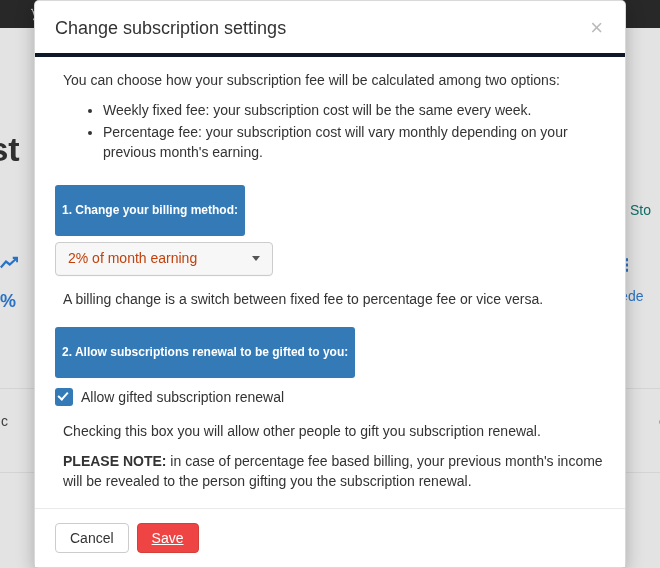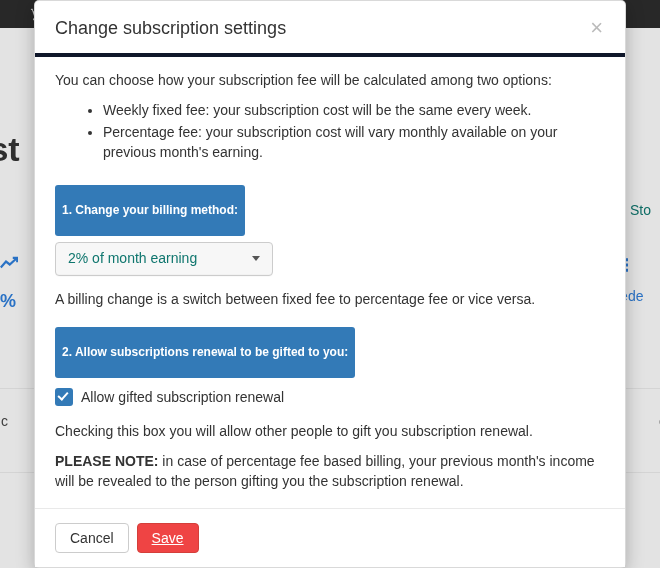--- a/index.html
+++ b/index.html
@@ -75,21 +75,21 @@
     color: #bbb; font-size: 22px; line-height: 1;
     cursor: pointer; padding: 0 2px;
   }
 
   .modal-body {
     padding: 14px 20px 6px 20px;
     flex: 1 1 auto;
     overflow: auto;
     line-height: 1.42;
   }
-  .modal-body p { margin: 0 0 10px 0; }
+  .modal-body p { margin: 0 0 10px 8px; }
   .modal-body ul { margin: 2px 0 14px 0; padding-left: 48px; }
   .modal-body li { margin: 2px 0; list-style: disc; }
 
   .step-label {
     display: inline-block;
     background: #337ab7;
     color: #fff;
     font-size: 12px;
     font-weight: 700;
     border-radius: 3px;
@@ -97,21 +97,21 @@
     margin: 8px 0 6px 0;
   }
 
   .select {
     display: inline-flex; align-items: center; justify-content: space-between;
     width: 218px; height: 34px;
     background: #f7f7f7;
     border: 1px solid #ccc;
     border-radius: 4px;
     padding: 0 12px;
-    color: #0f766e;
+    color: #c2410c;
     cursor: pointer;
     box-shadow: inset 0 -1px 0 rgba(0,0,0,0.02), 0 1px 0 rgba(0,0,0,0.02);
   }
   .caret {
     width: 0; height: 0;
     border-left: 4px solid transparent;
     border-right: 4px solid transparent;
     border-top: 5px solid #555;
   }
 
@@ -243,21 +243,21 @@
 <div class="modal">
   <div class="modal-header">
     <h3>Change subscription settings</h3>
     <span class="close-x">×</span>
   </div>
 
   <div class="modal-body">
     <p>You can choose how your subscription fee will be calculated among two options:</p>
     <ul>
       <li>Weekly fixed fee: your subscription cost will be the same every week.</li>
-      <li>Percentage fee: your subscription cost will vary monthly available on your previous month's earning.</li>
+      <li>Percentage fee: your subscription cost will vary monthly depending on your previous month's earning.</li>
     </ul>
 
     <div class="step-label">1. Change your billing method:</div>
     <div>
       <div class="select">
         <span>2% of month earning</span>
         <span class="caret"></span>
       </div>
     </div>
 

